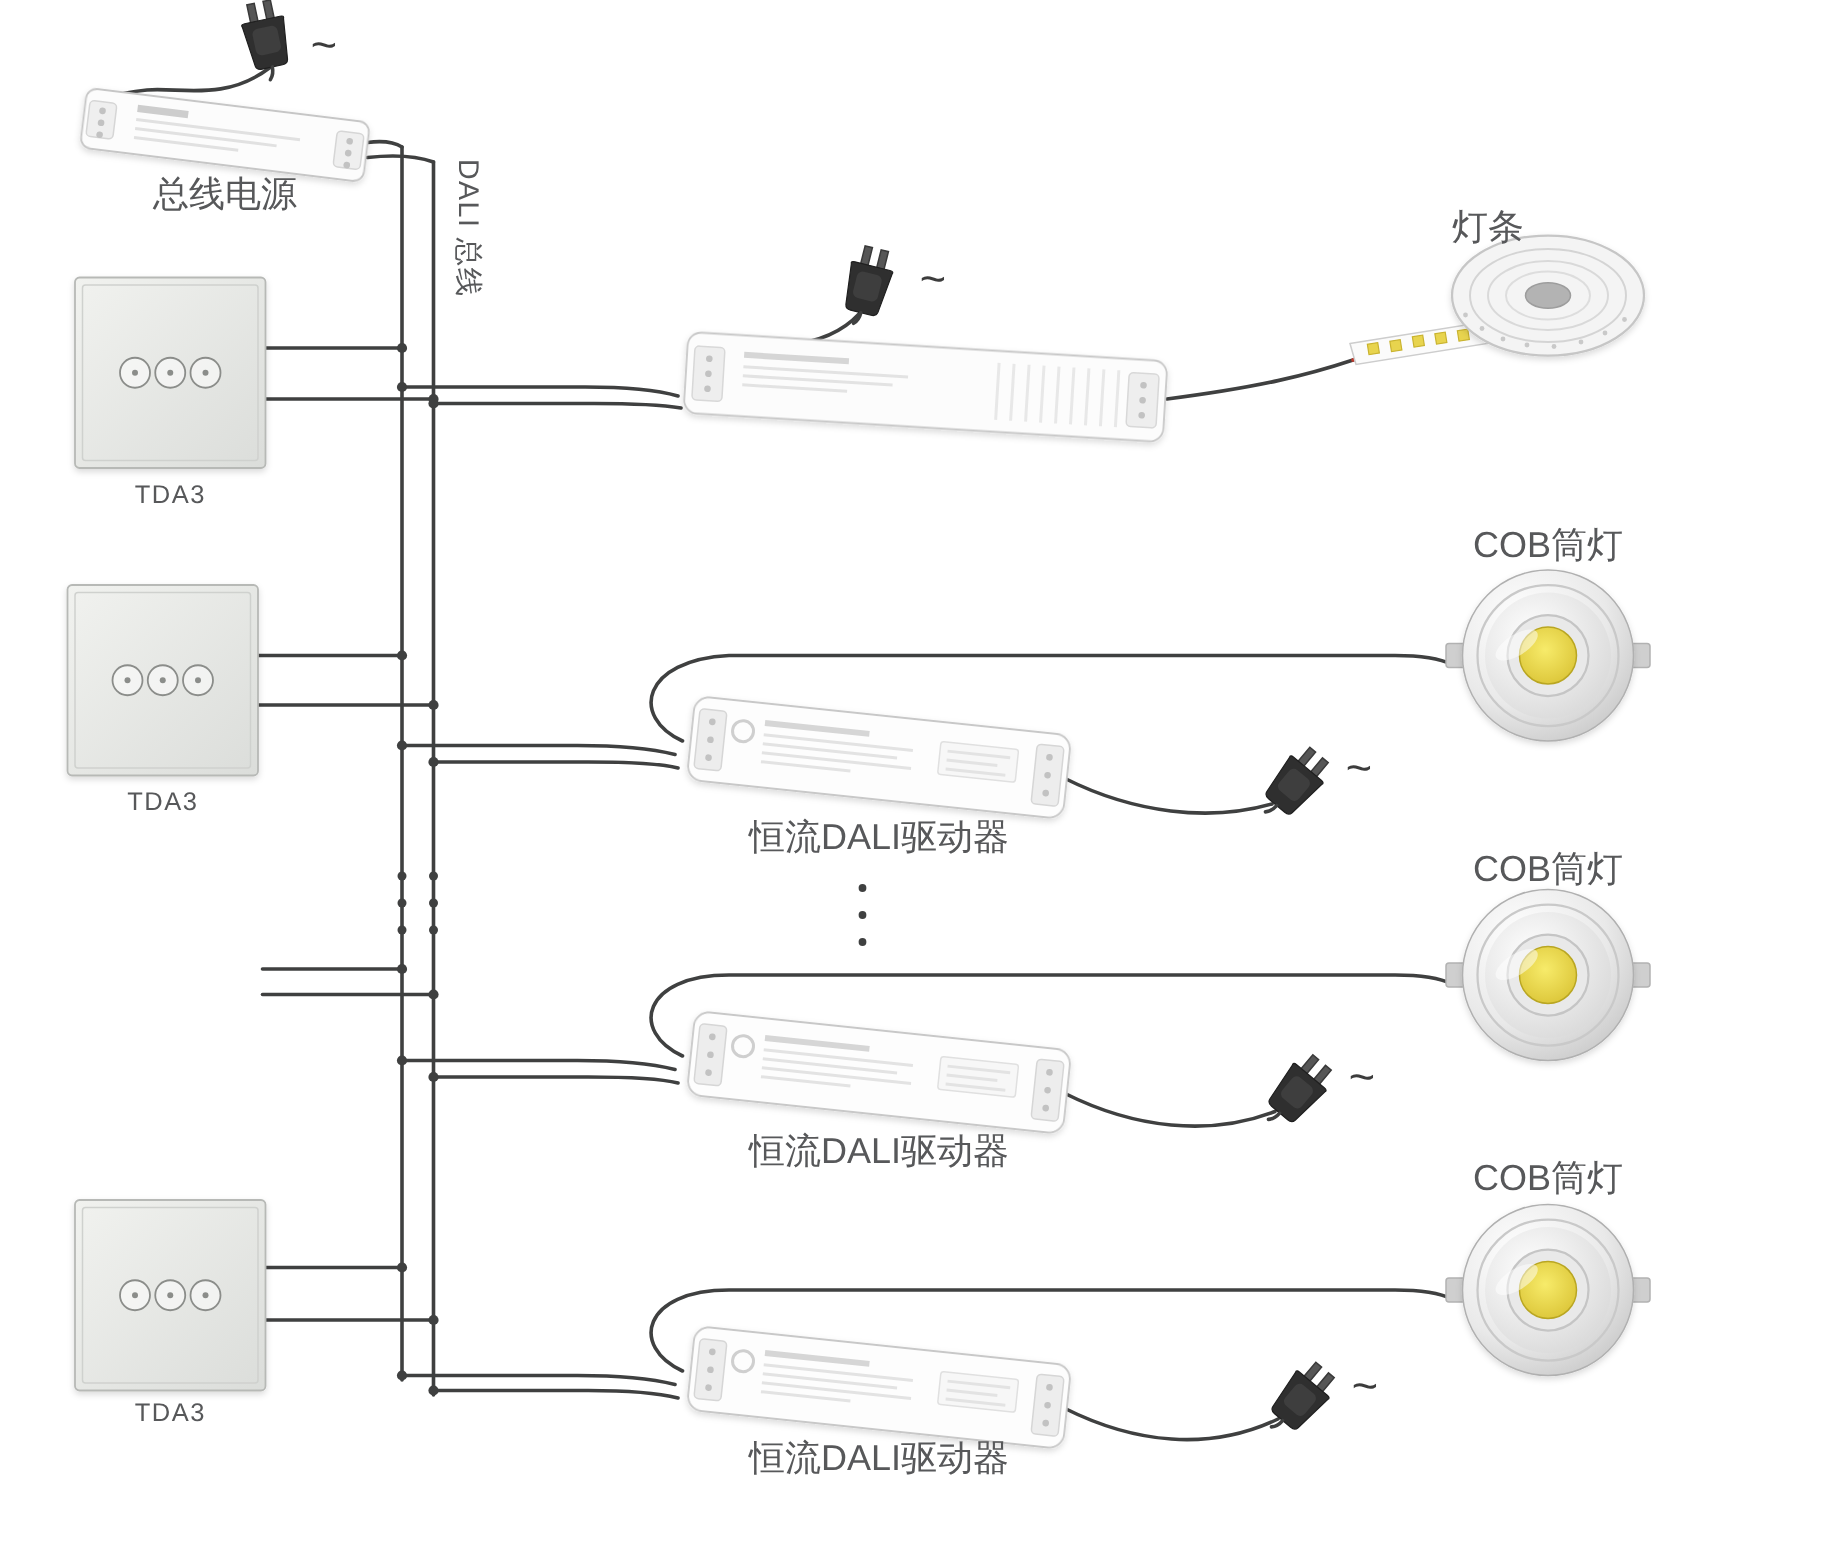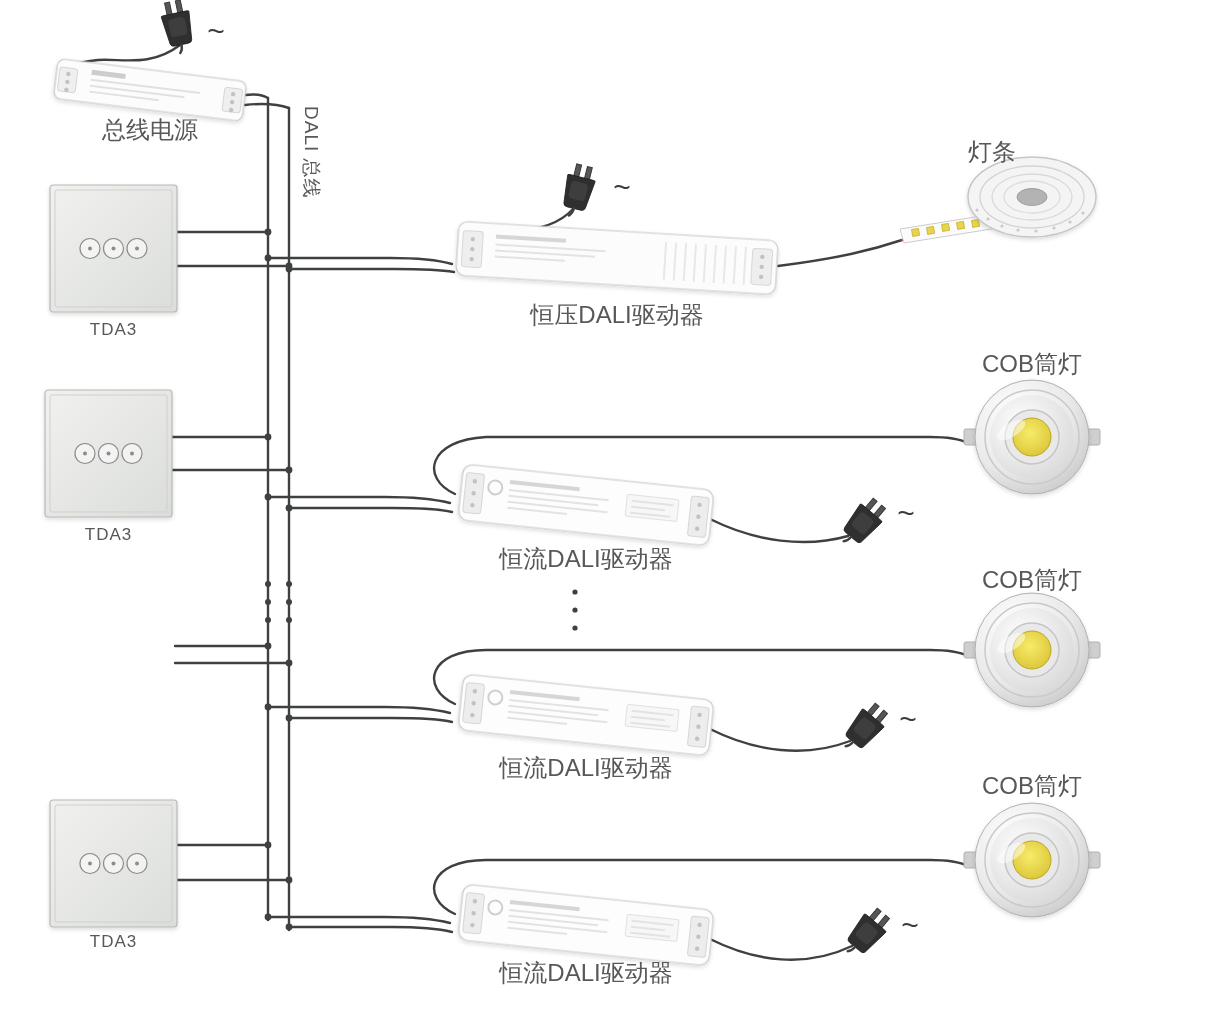--- a/index.html
+++ b/index.html
@@ -303,21 +303,20 @@
   </svg>
 
   <div class="lbl" style="left:75px;top:116px;width:150px;">总线电源</div>
 
   <div class="lbl vertical" style="left:322px;top:106px;">DALI 总线</div>
 
   <div class="lbl model" style="left:50px;top:320px;width:127px;">TDA3</div>
   <div class="lbl model" style="left:45px;top:525px;width:127px;">TDA3</div>
   <div class="lbl model" style="left:50px;top:932px;width:127px;">TDA3</div>
 
-  <div class="lbl" style="left:457px;top:301px;width:320px;">恒压DALI驱动器</div>
 
   <div class="lbl" style="left:460px;top:545px;width:252px;">恒流DALI驱动器</div>
   <div class="lbl" style="left:460px;top:754px;width:252px;">恒流DALI驱动器</div>
   <div class="lbl" style="left:460px;top:959px;width:252px;">恒流DALI驱动器</div>
 
   <div class="lbl" style="left:922px;top:138px;width:140px;">灯条</div>
 
   <div class="lbl" style="left:962px;top:350px;width:140px;">COB筒灯</div>
   <div class="lbl" style="left:962px;top:566px;width:140px;">COB筒灯</div>
   <div class="lbl" style="left:962px;top:772px;width:140px;">COB筒灯</div>

